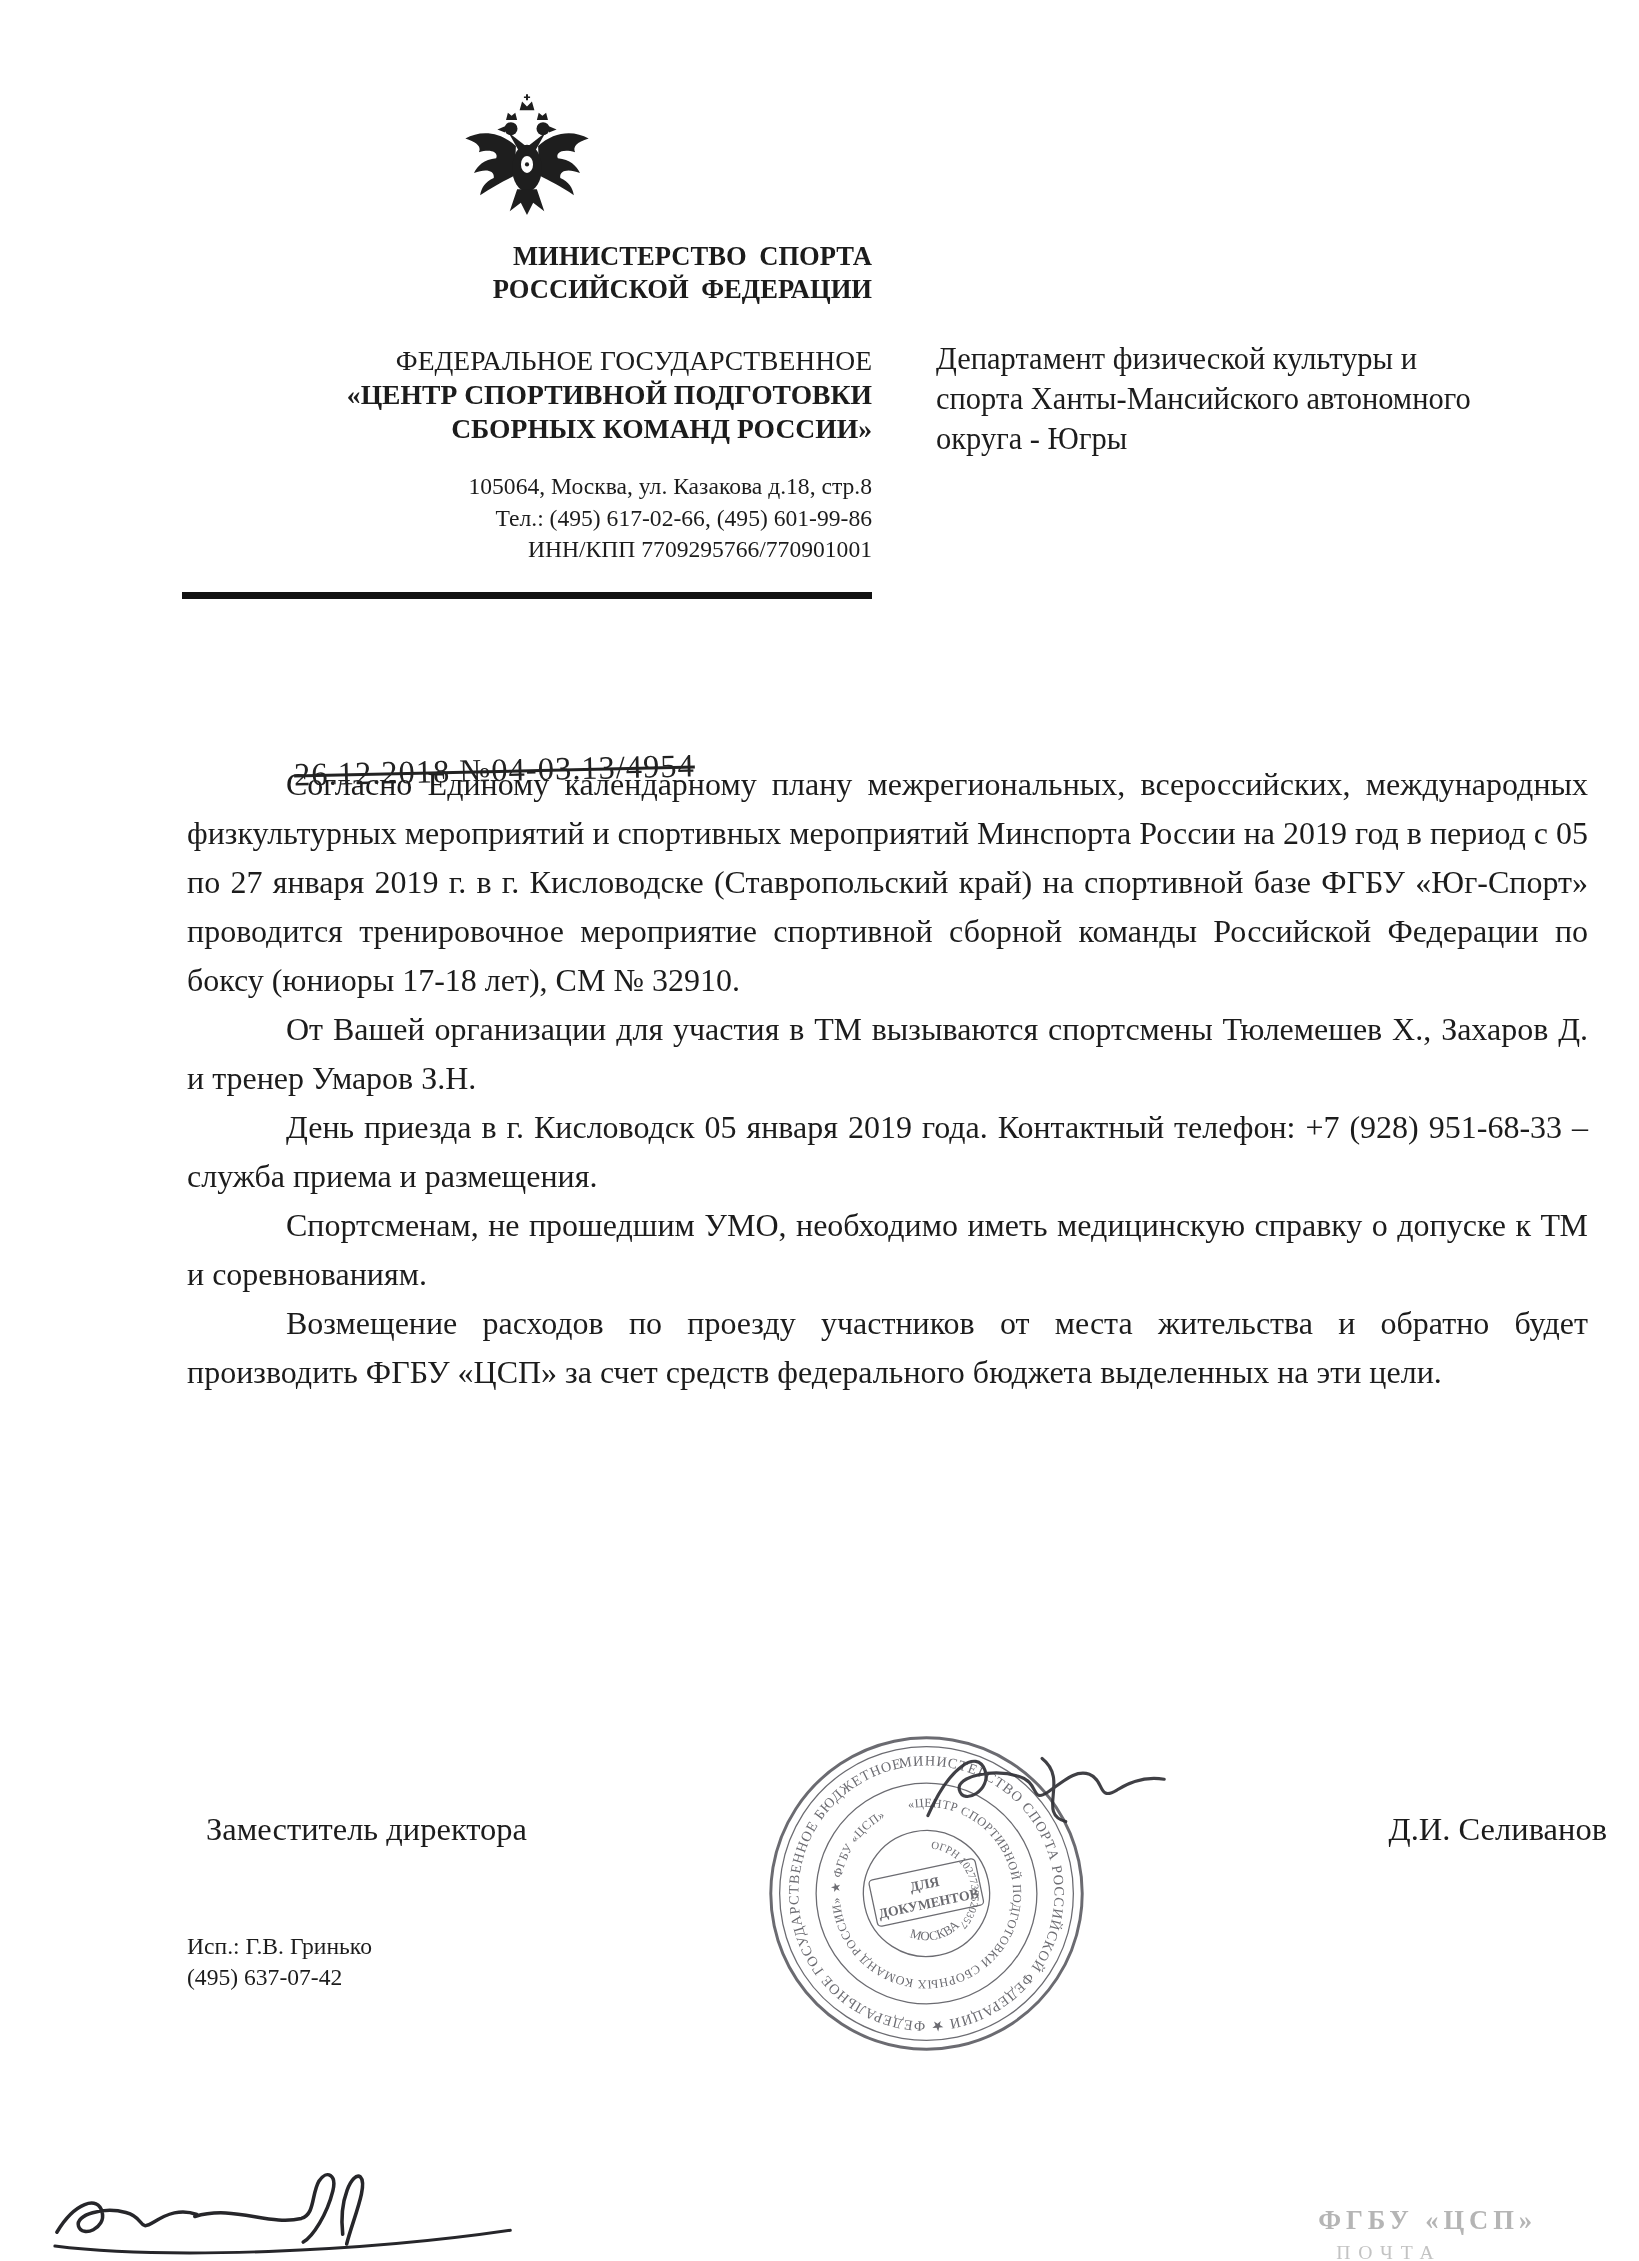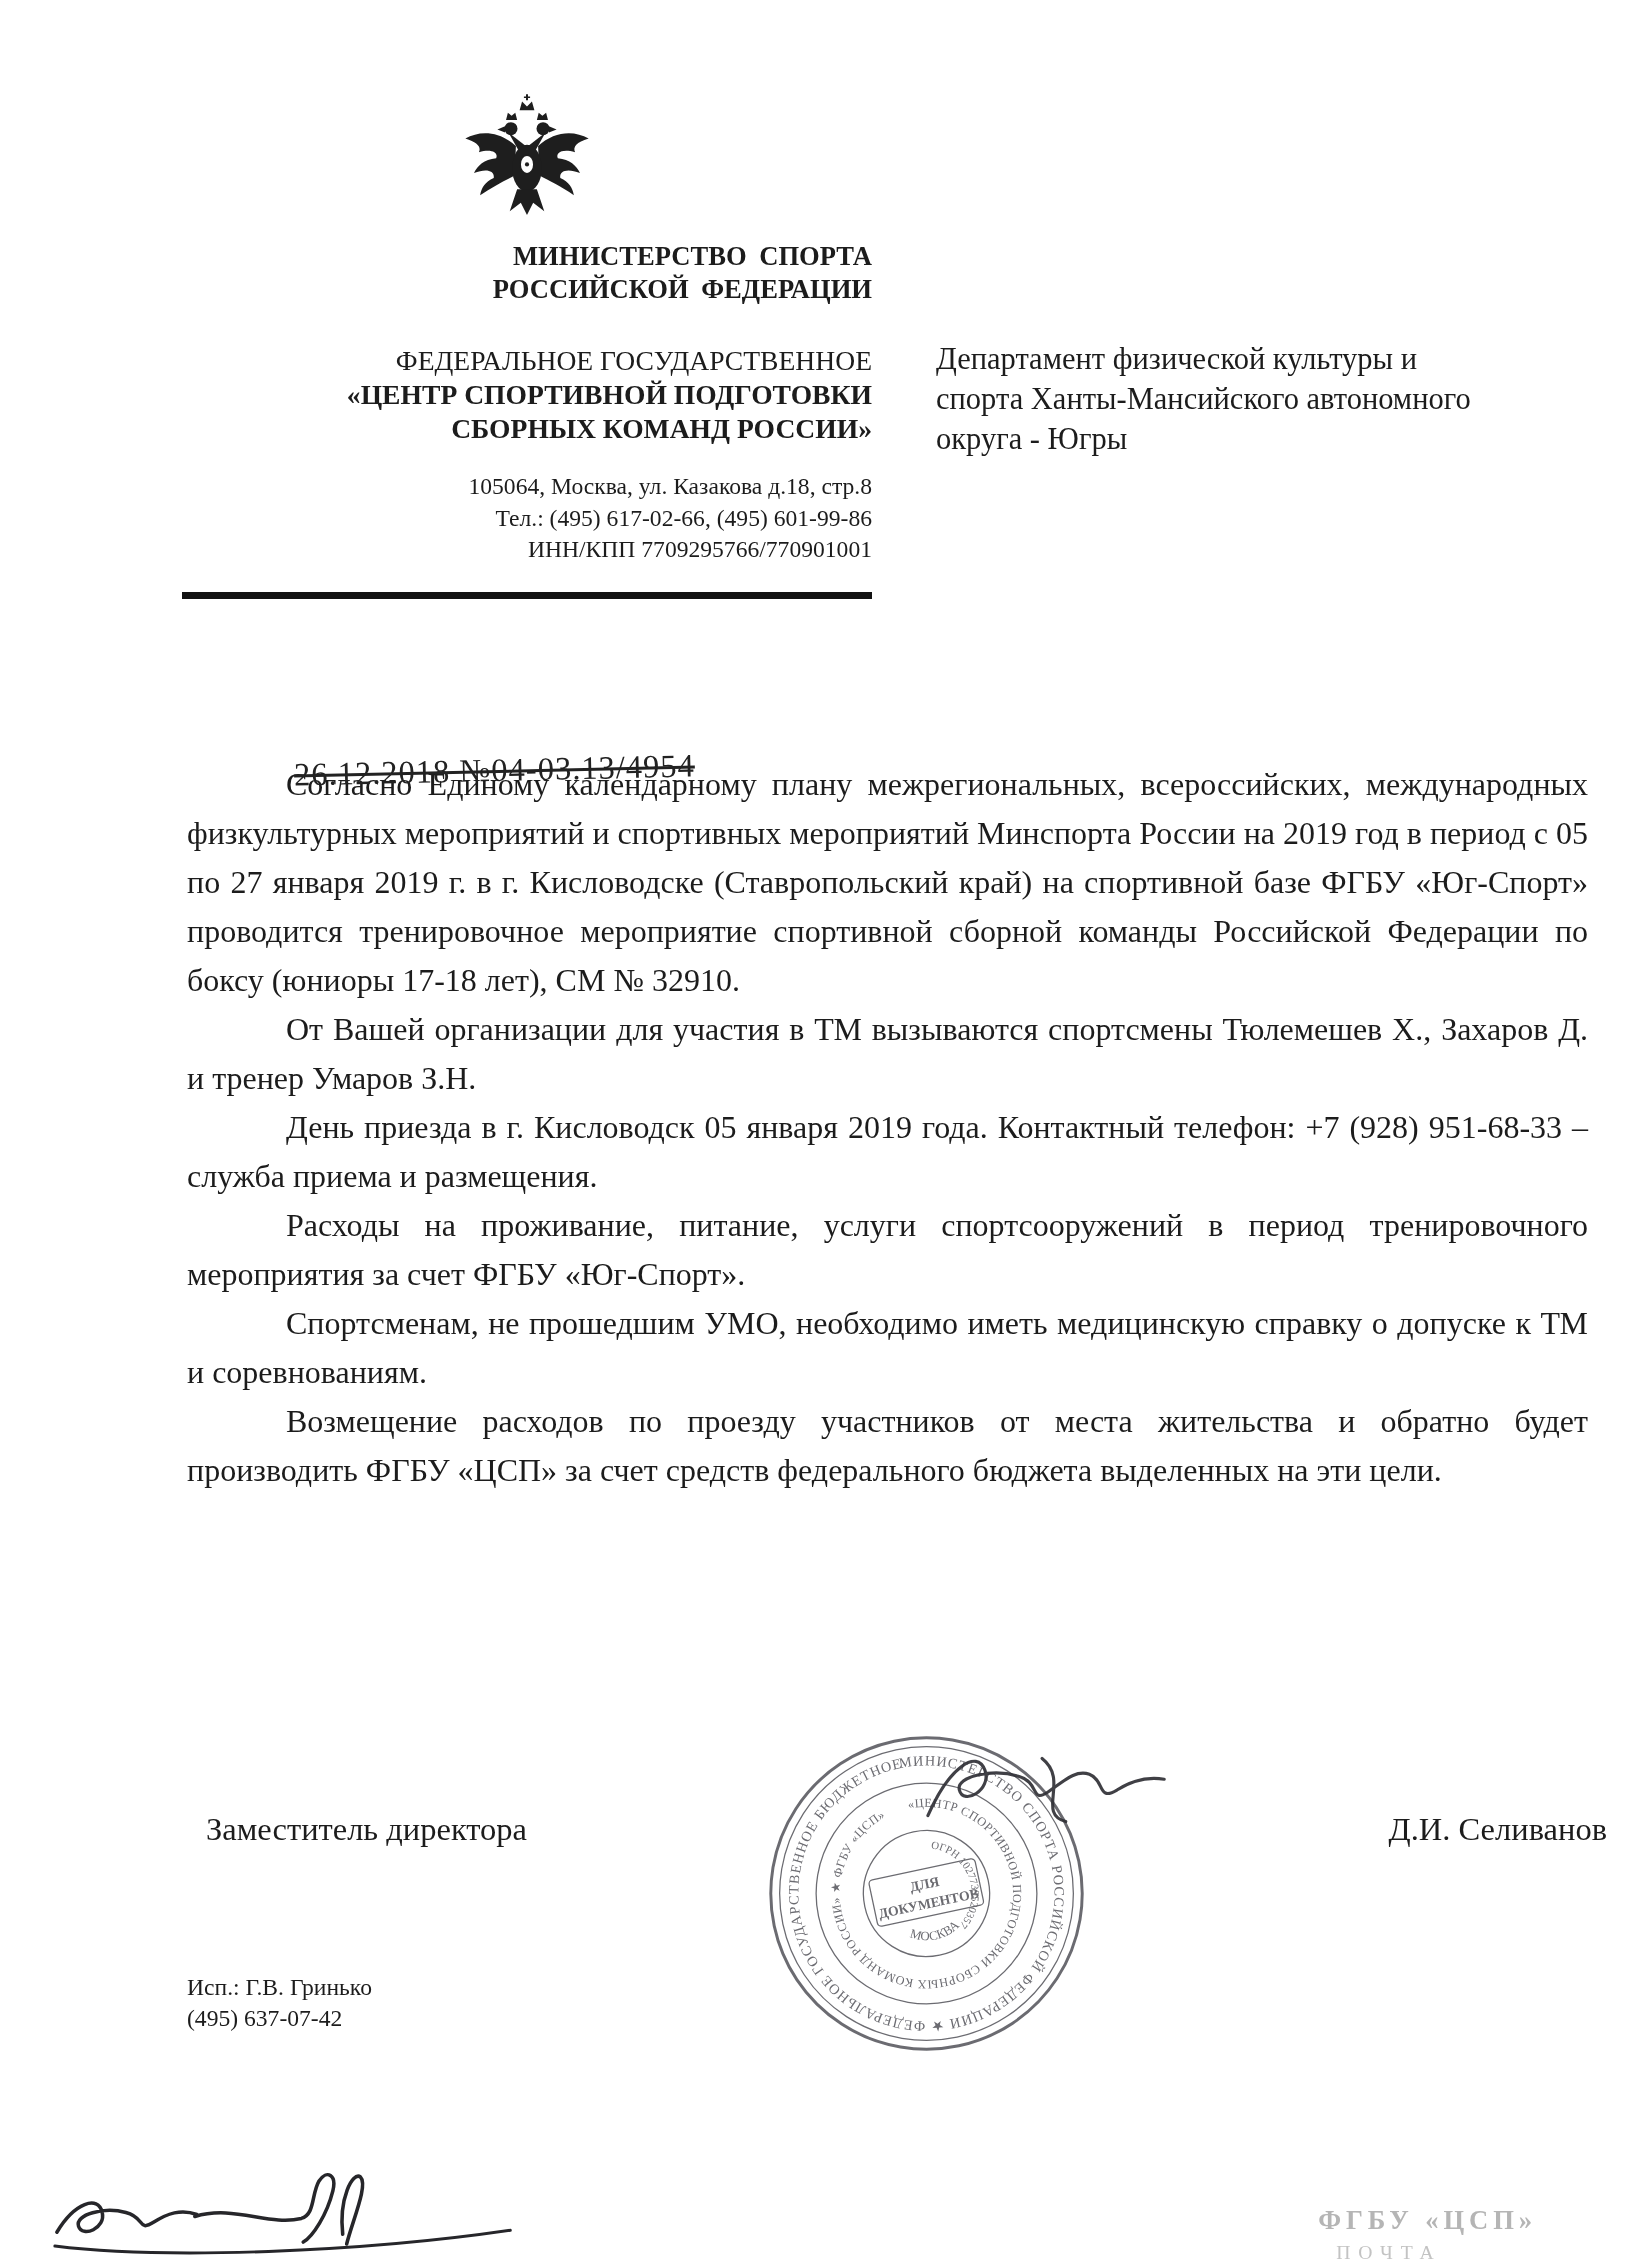--- a/index.html
+++ b/index.html
@@ -25,21 +25,21 @@
   
   .body-text { position:absolute; left:187px; top:760px; width:1401px;
                font-size:32px; line-height:49px; text-align:justify; }
   .body-text p { margin:0; text-indent:99px; }
   
   .sign-row { position:absolute; left:187px; top:1811px; width:1401px;
               display:flex; justify-content:space-between; font-size:32.5px;margin-left:19px; }
   
   .stamp { position:absolute; left:757px; top:1724px; opacity:.82; }
   .stamp-sign { position:absolute; left:916px; top:1729px; }
-  .executor { position:absolute; left:187px; top:1972px; font-size:23.6px; line-height:30.5px; }
+  .executor { position:absolute; left:187px; top:1931px; font-size:23.6px; line-height:30.5px; }
   .bottom-sign { position:absolute; left:47px; top:2165px; }
   
   .postal { position:absolute; left:1241px; top:2205px; width:296px; text-align:center; }
   .postal-1 { font-size:26.6px; letter-spacing:4.9px; color:#b5b5b5; font-weight:bold;text-align:right; }
   .postal-2 { font-size:19.7px; letter-spacing:7.9px; color:#c3c3c3; margin-top:4.9px; }
   .stamp text, .stamp textPath { font-family:"Liberation Serif","DejaVu Serif",serif; }
 </style>
 </head>
 <body>
 
@@ -91,21 +91,20 @@
     <div>спорта Ханты-Мансийского автономного</div>
     <div>округа - Югры</div>
   </div>
 
   <div class="ref">26.12.2018 №04-03.13/4954</div>
 
   <div class="body-text">
     <p>Согласно Единому календарному плану межрегиональных, всероссийских, международных физкультурных мероприятий и спортивных мероприятий Минспорта России на 2019 год в период с 05 по 27 января 2019 г. в г. Кисловодске (Ставропольский край) на спортивной базе ФГБУ «Юг-Спорт» проводится тренировочное мероприятие спортивной сборной команды Российской Федерации по боксу (юниоры 17-18 лет), СМ № 32910.</p>
     <p>От Вашей организации для участия в ТМ вызываются спортсмены Тюлемешев Х., Захаров Д. и тренер Умаров З.Н.</p>
     <p>День приезда в г. Кисловодск 05 января 2019 года. Контактный телефон: +7 (928) 951-68-33 – служба приема и размещения.</p>
-    <p>Расходы на проживание, питание, услуги спортсооружений в период тренировочного мероприятия за счет ФГБУ «Юг-Спорт».</p>
     <p>Спортсменам, не прошедшим УМО, необходимо иметь медицинскую справку о допуске к ТМ и соревнованиям.</p>
     <p>Возмещение расходов по проезду участников от места жительства и обратно будет производить ФГБУ «ЦСП» за счет средств федерального бюджета выделенных на эти цели.</p>
   </div>
 
   <div class="sign-row">
     <span>Заместитель директора</span>
     <span>Д.И. Селиванов</span>
   </div>
 
   <svg class="stamp" width="339" height="339" viewBox="-172 -172 344 344" aria-hidden="true">

